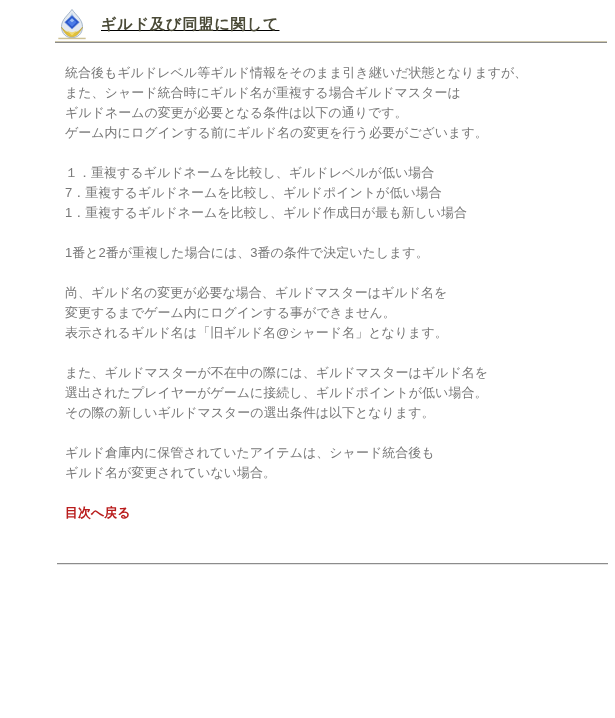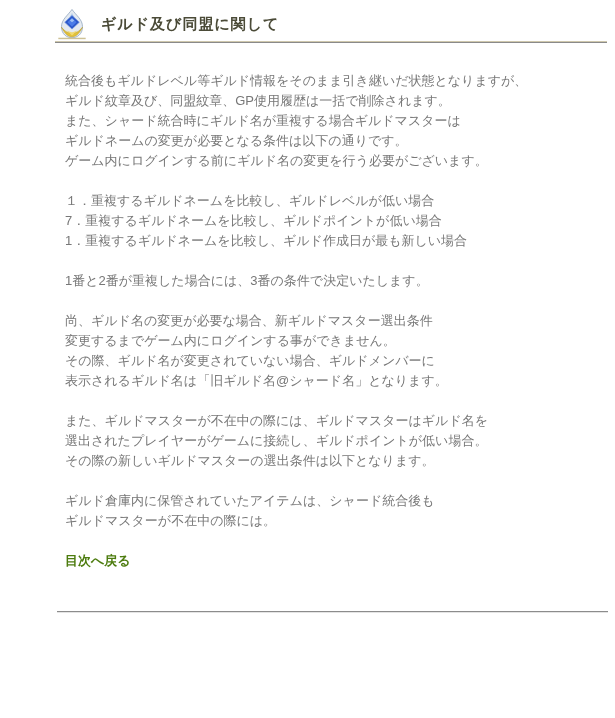--- a/index.html
+++ b/index.html
@@ -11,20 +11,21 @@
     width: 615px;
     height: 718px;
     overflow: hidden;
     font-family: "Liberation Sans", "DejaVu Sans", sans-serif;
   }
   .page-header {
     display: flex;
     align-items: center;
     padding: 9px 0 0 57px;
     height: 30px;
+    text-decoration: underline;
   }
   .crest {
     width: 30px;
     height: 31px;
     display: inline-block;
     flex: 0 0 auto;
   }
   .page-title {
     font-size: 15px;
     font-weight: bold;
@@ -34,40 +35,40 @@
     white-space: nowrap;
   }
   .title-rule {
     margin: 2px 8px 0 55px;
     border: 0;
     border-top: 1px solid #cfc8ad;
     border-bottom: 1px solid #8a8a8a;
     height: 0;
   }
   .body-text {
-    margin: 28px 25px 0 65px;
+    margin: 20px 25px 0 65px;
     font-size: 13px;
     line-height: 20px;
     color: #777777;
   }
   .para {
     margin: 0 0 20px 0;
     padding: 0;
   }
   .line {
     display: block;
     white-space: nowrap;
   }
   .back-link {
     display: inline-block;
     margin: 0 12px 0 65px;
     font-size: 13px;
     line-height: 20px;
     font-weight: bold;
-    color: #4d7c0f;
+    color: #b91c1c;
     text-decoration: none;
     cursor: pointer;
   }
   .footer-rule {
     margin: 40px 7px 0 57px;
     border: 0;
     border-top: 1px solid #8c8c8c;
     border-bottom: 1px solid #e4e4e4;
     height: 0;
   }
@@ -92,53 +93,51 @@
     </span>
     <h1 class="page-title">ギルド及び同盟に関して</h1>
   </div>
 
   <hr class="title-rule">
 
   <div class="body-text">
 
     <p class="para">
       <span class="line">統合後もギルドレベル等ギルド情報をそのまま引き継いだ状態となりますが、</span>
-      <span class="line">ギルド紋章及び、同盟紋章、GP使用履歴は一括で削除されます。</span>
       <span class="line">また、シャード統合時にギルド名が重複する場合ギルドマスターは</span>
       <span class="line">ギルドネームの変更が必要となる条件は以下の通りです。</span>
       <span class="line">ゲーム内にログインする前にギルド名の変更を行う必要がございます。</span>
     </p>
 
     <p class="para">
       <span class="line">１．重複するギルドネームを比較し、ギルドレベルが低い場合</span>
       <span class="line">7．重複するギルドネームを比較し、ギルドポイントが低い場合</span>
       <span class="line">1．重複するギルドネームを比較し、ギルド作成日が最も新しい場合</span>
     </p>
 
     <p class="para">
       <span class="line">1番と2番が重複した場合には、3番の条件で決定いたします。</span>
     </p>
 
     <p class="para">
-      <span class="line">尚、ギルド名の変更が必要な場合、新ギルドマスター選出条件</span>
+      <span class="line">尚、ギルド名の変更が必要な場合、ギルドマスターはギルド名を</span>
       <span class="line">変更するまでゲーム内にログインする事ができません。</span>
-      <span class="line">その際、ギルド名が変更されていない場合、ギルドメンバーに</span>
       <span class="line">表示されるギルド名は「旧ギルド名@シャード名」となります。</span>
     </p>
 
     <p class="para">
       <span class="line">また、ギルドマスターが不在中の際には、ギルドマスターはギルド名を</span>
       <span class="line">選出されたプレイヤーがゲームに接続し、ギルドポイントが低い場合。</span>
       <span class="line">その際の新しいギルドマスターの選出条件は以下となります。</span>
     </p>
 
 
     <p class="para">
       <span class="line">ギルド倉庫内に保管されていたアイテムは、シャード統合後も</span>
-      <span class="line">ギルドマスターが不在中の際には。</span>
+      <span class="line">ギルド名が変更されていない場合。</span>
     </p>
 
   </div>
 
   <a class="back-link" href="#">目次へ戻る</a>
 
   <hr class="footer-rule">
 
 </div>
 

